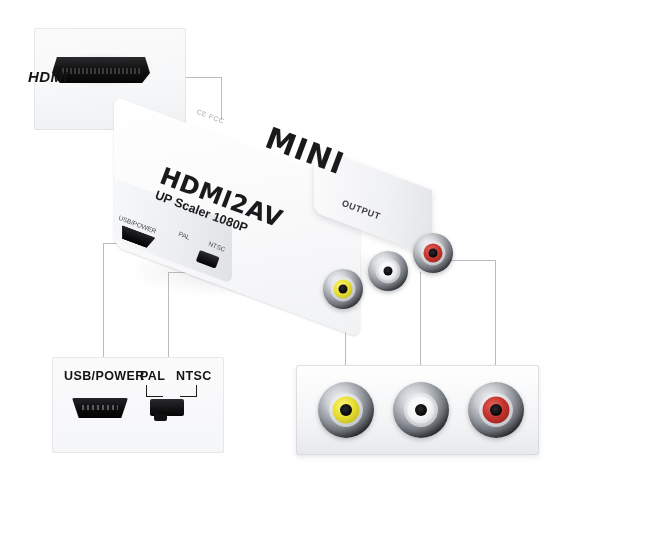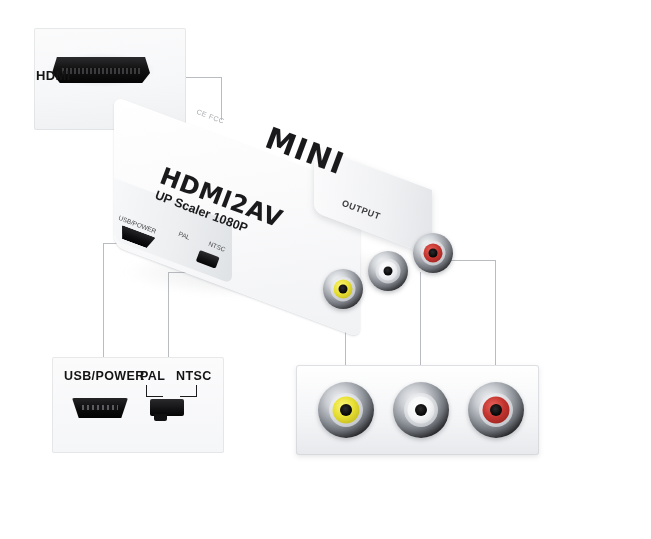--- a/index.html
+++ b/index.html
@@ -68,22 +68,23 @@
     opacity: 0.75;
   }
   #hdmi-port-shadow {
     position: absolute;
     left: 14px; top: 25px;
     width: 106px; height: 34px;
     border-radius: 6px;
     background: radial-gradient(ellipse at 50% 50%, rgba(150,155,162,0.40), rgba(255,255,255,0) 72%);
   }
   #hdmi-label {
-    left: 36px; top: 68px;
-    font-size: 13px;
+    left: 28px; top: 68px;
+    font-size: 15px;
+    font-style: italic;
   }
 
   
   #usb-panel {
     left: 52px; top: 357px;
     width: 172px; height: 96px;
     background: linear-gradient(180deg,#fbfbfc 0%,#f5f6f8 100%);
     border-radius: 2px;
   }
   #usb-label  { left: 64px; top: 369px; font-size: 12.5px; }

